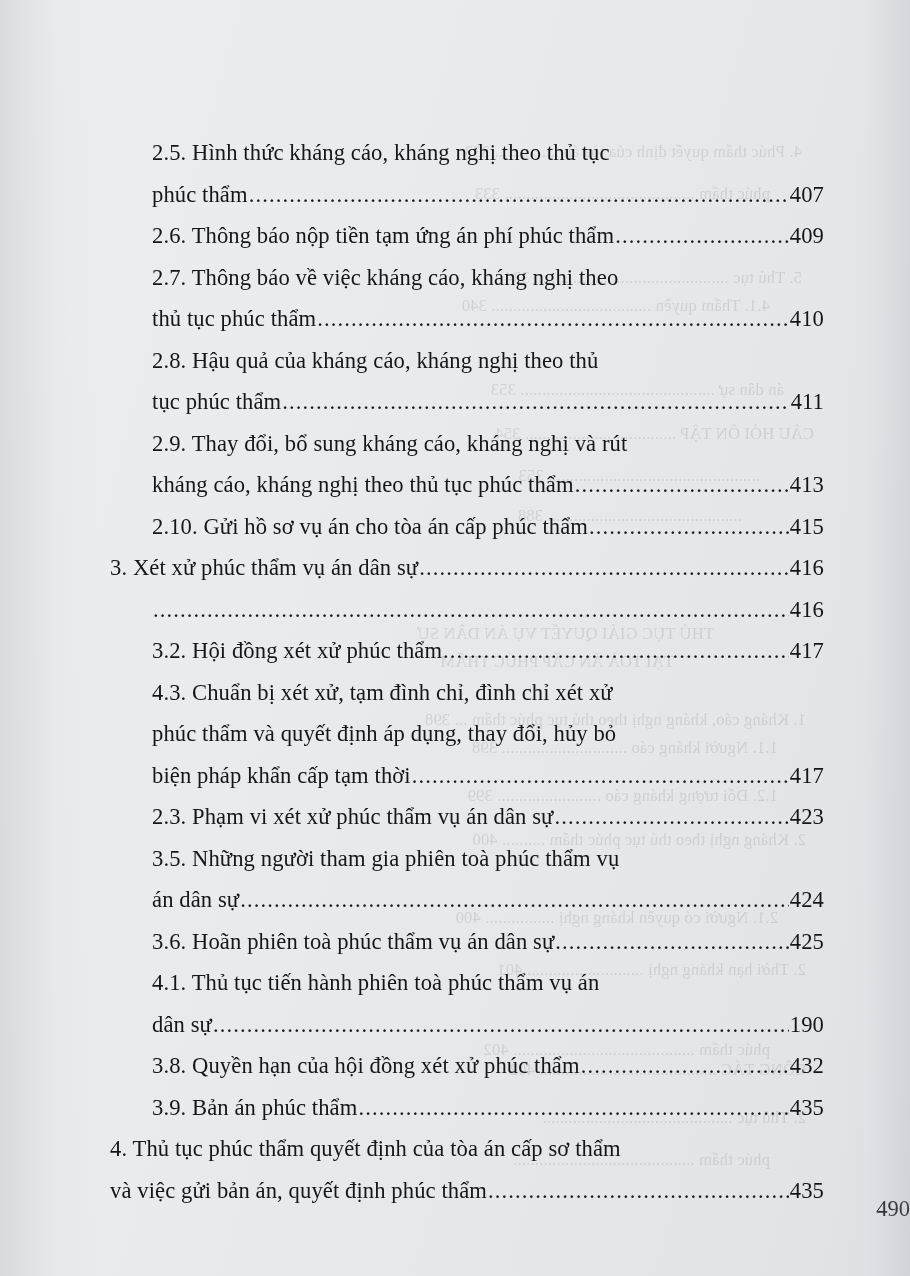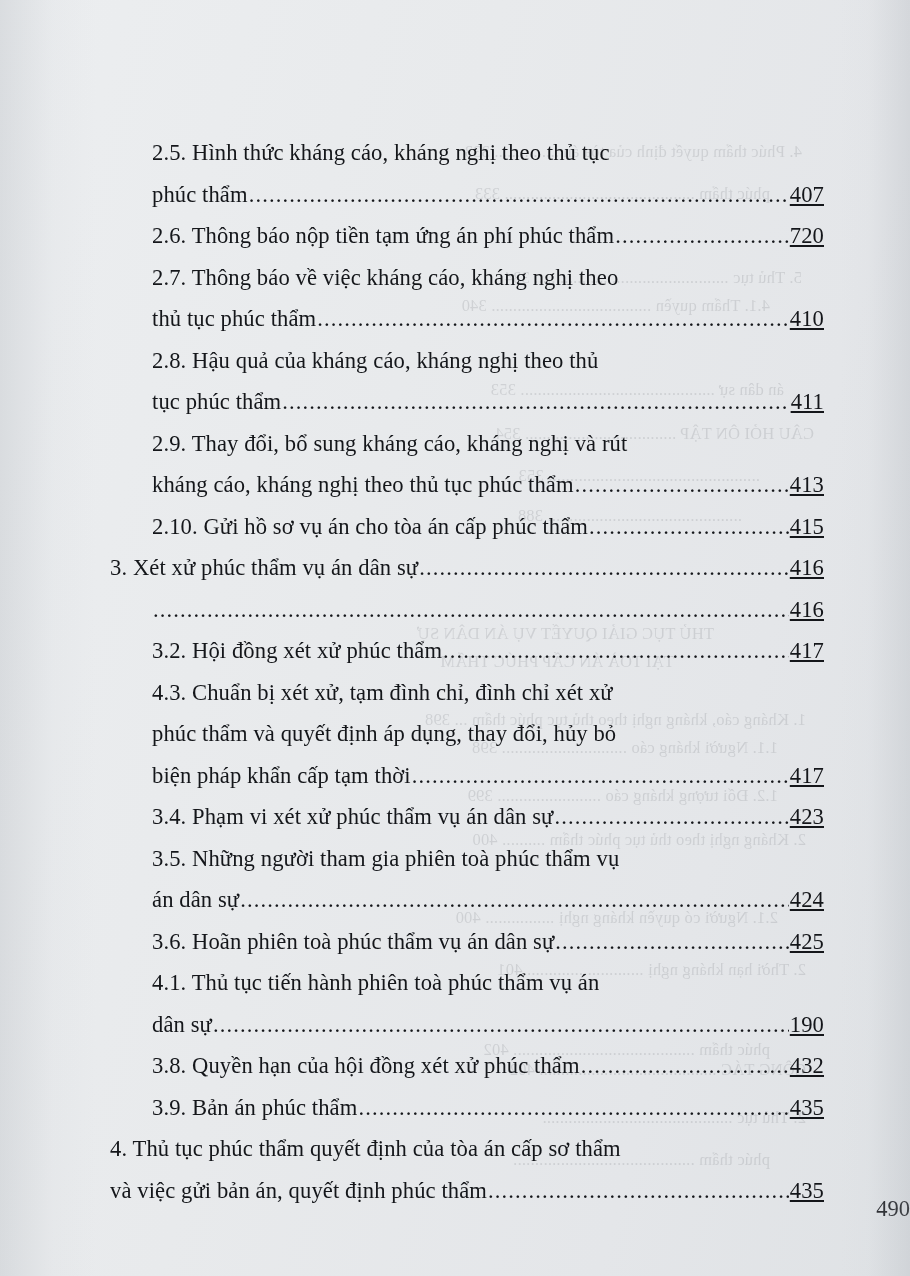--- a/index.html
+++ b/index.html
@@ -85,21 +85,20 @@
     overflow: hidden;
     white-space: nowrap;
     margin: 0 1px;
     font-size: 22.6px;
     letter-spacing: 1.1px;
     color: #14161a;
   }
   .entry .pg {
     flex: 0 0 auto;
     text-align: center;
-    text-decoration: underline;
   }
   .folio {
     position: absolute;
     left: 0;
     right: 0;
     top: 1196px;
     text-align: right;
     font-size: 22.5px;
     color: #15171b;
   }
@@ -140,21 +139,21 @@
         <div class="row">
           <span class="txt">phúc thẩm</span>
           <span class="dots">.......................................................................................................................................................................................................</span>
           <span class="pg">407</span>
         </div>
       </div>
       <div class="entry lvl2">
         <div class="row">
           <span class="txt">2.6. Thông báo nộp tiền tạm ứng án phí phúc thẩm</span>
           <span class="dots">.......................................................................................................................................................................................................</span>
-          <span class="pg">720</span>
+          <span class="pg">409</span>
         </div>
       </div>
       <div class="entry lvl2">
         <div class="row">
           <span class="txt">2.7. Thông báo về việc kháng cáo, kháng nghị theo</span>
         </div>
         <div class="row">
           <span class="txt">thủ tục phúc thẩm</span>
           <span class="dots">.......................................................................................................................................................................................................</span>
           <span class="pg">410</span>
@@ -215,21 +214,21 @@
           <span class="txt">phúc thẩm và quyết định áp dụng, thay đổi, hủy bỏ</span>
         </div>
         <div class="row">
           <span class="txt">biện pháp khẩn cấp tạm thời</span>
           <span class="dots">.......................................................................................................................................................................................................</span>
           <span class="pg">417</span>
         </div>
       </div>
       <div class="entry lvl2">
         <div class="row">
-          <span class="txt">3.4. Phạm vi xét xử phúc thẩm vụ án dân sự</span>
+          <span class="txt">2.3. Phạm vi xét xử phúc thẩm vụ án dân sự</span>
           <span class="dots">.......................................................................................................................................................................................................</span>
           <span class="pg">423</span>
         </div>
       </div>
       <div class="entry lvl2">
         <div class="row">
           <span class="txt">3.5. Những người tham gia phiên toà phúc thẩm vụ</span>
         </div>
         <div class="row">
           <span class="txt">án dân sự</span>

